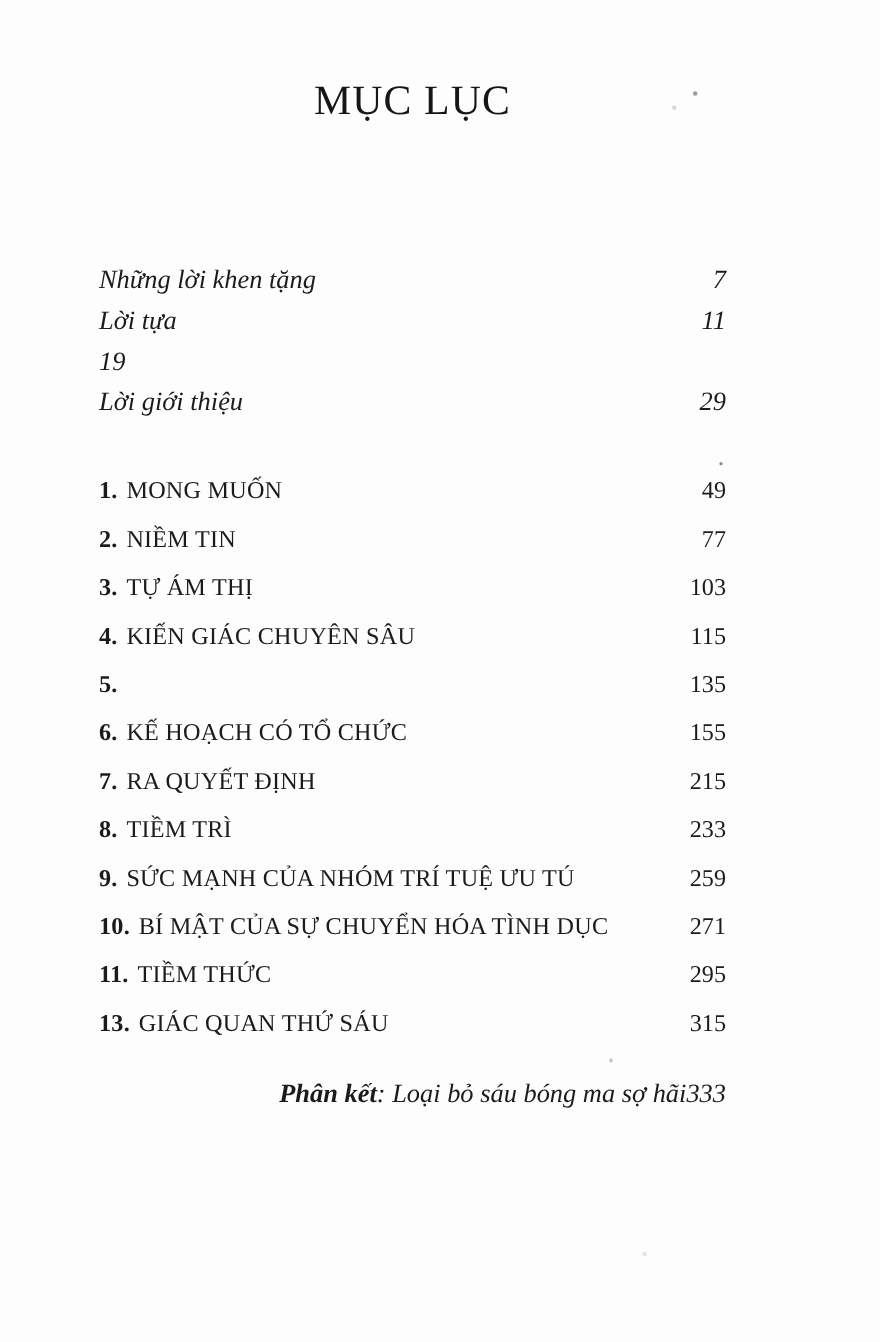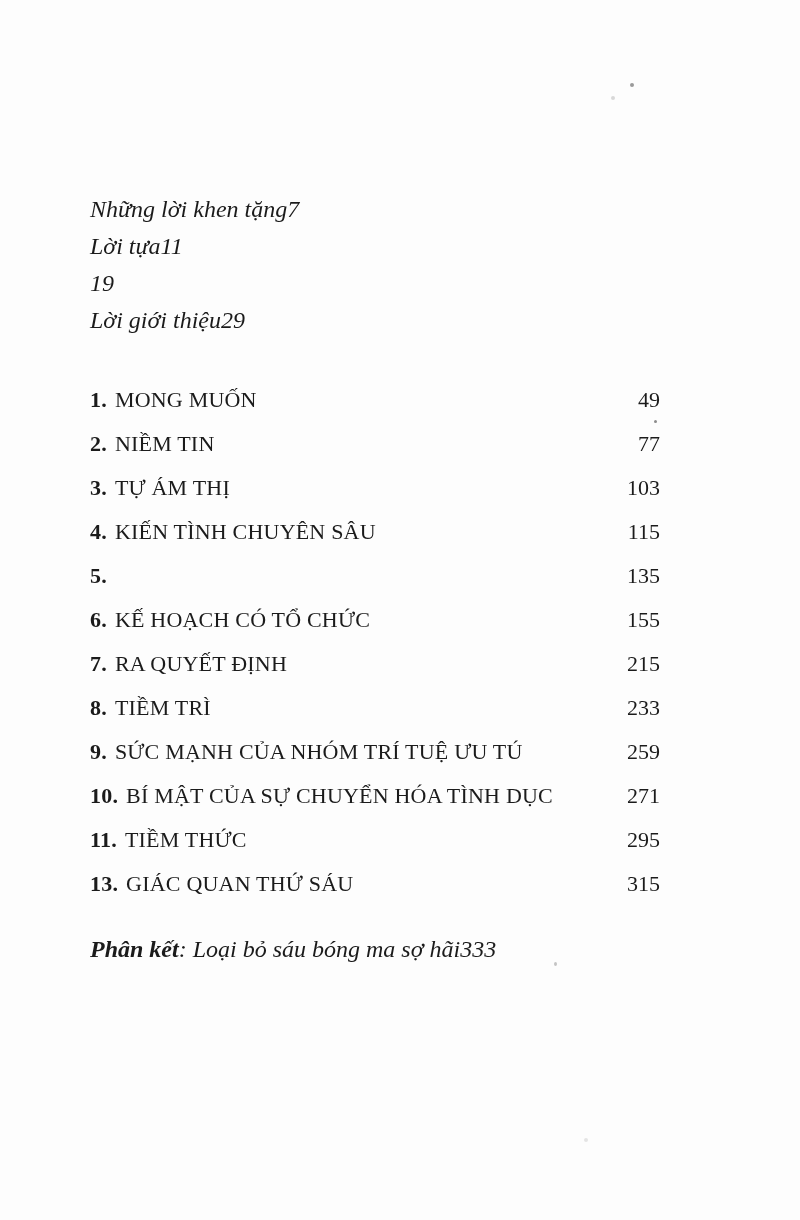--- a/index.html
+++ b/index.html
@@ -30,20 +30,21 @@
     line-height: 1.2;
     color: #161616;
   }
   .front-matter {
     margin-top: 126px;
     font-style: italic;
     font-size: 24px;
   }
   .front-matter .row {
     display: flex;
+    justify-content: space-between;
     align-items: baseline;
     height: 37px;
   }
   .chapters {
     margin-top: 34px;
     font-size: 22px;
   }
   .chapters .row {
     display: flex;
     justify-content: space-between;
@@ -59,21 +60,21 @@
   .chapter-num {
     font-weight: 700;
   }
   .end-matter {
     margin-top: 30px;
     font-style: italic;
     font-size: 24px;
   }
   .end-matter .row {
     display: flex;
-    justify-content: flex-start;
+    justify-content: flex-end;
     align-items: baseline;
     height: 34px;
   }
   .bold {
     font-weight: 700;
   }
   .page-num {
     text-align: right;
   }
   .speckle {
@@ -84,20 +85,21 @@
   .sp2 { left: 611px; top: 96px;  width: 4px; height: 4px; background: #d8d8d8; }
   .sp3 { left: 654px; top: 420px; width: 3px; height: 3px; background: #8c8c8c; }
   .sp4 { left: 554px; top: 962px; width: 3px; height: 4px; background: #c4c4c4; }
   .sp5 { left: 584px; top: 1138px; width: 4px; height: 4px; background: #e4e4e4; }
 </style>
 </head>
 <body>
 
 <div class="content">
 
+  <h1 class="page-title">MỤC LỤC</h1>
 
   <div class="front-matter">
     <div class="row">
       <span>Những lời khen tặng</span>
       <span class="page-num">7</span>
     </div>
     <div class="row">
       <span>Lời tựa</span>
       <span class="page-num">11</span>
     </div>
@@ -128,21 +130,21 @@
     <div class="row">
       <span class="chapter-label">
         <span class="chapter-num">3.</span>
         <span>TỰ ÁM THỊ</span>
       </span>
       <span class="page-num">103</span>
     </div>
     <div class="row">
       <span class="chapter-label">
         <span class="chapter-num">4.</span>
-        <span>KIẾN TÌNH CHUYÊN SÂU</span>
+        <span>KIẾN GIÁC CHUYÊN SÂU</span>
       </span>
       <span class="page-num">115</span>
     </div>
     <div class="row">
       <span class="chapter-label">
         <span class="chapter-num">5.</span>
       </span>
       <span class="page-num">135</span>
     </div>
     <div class="row">

